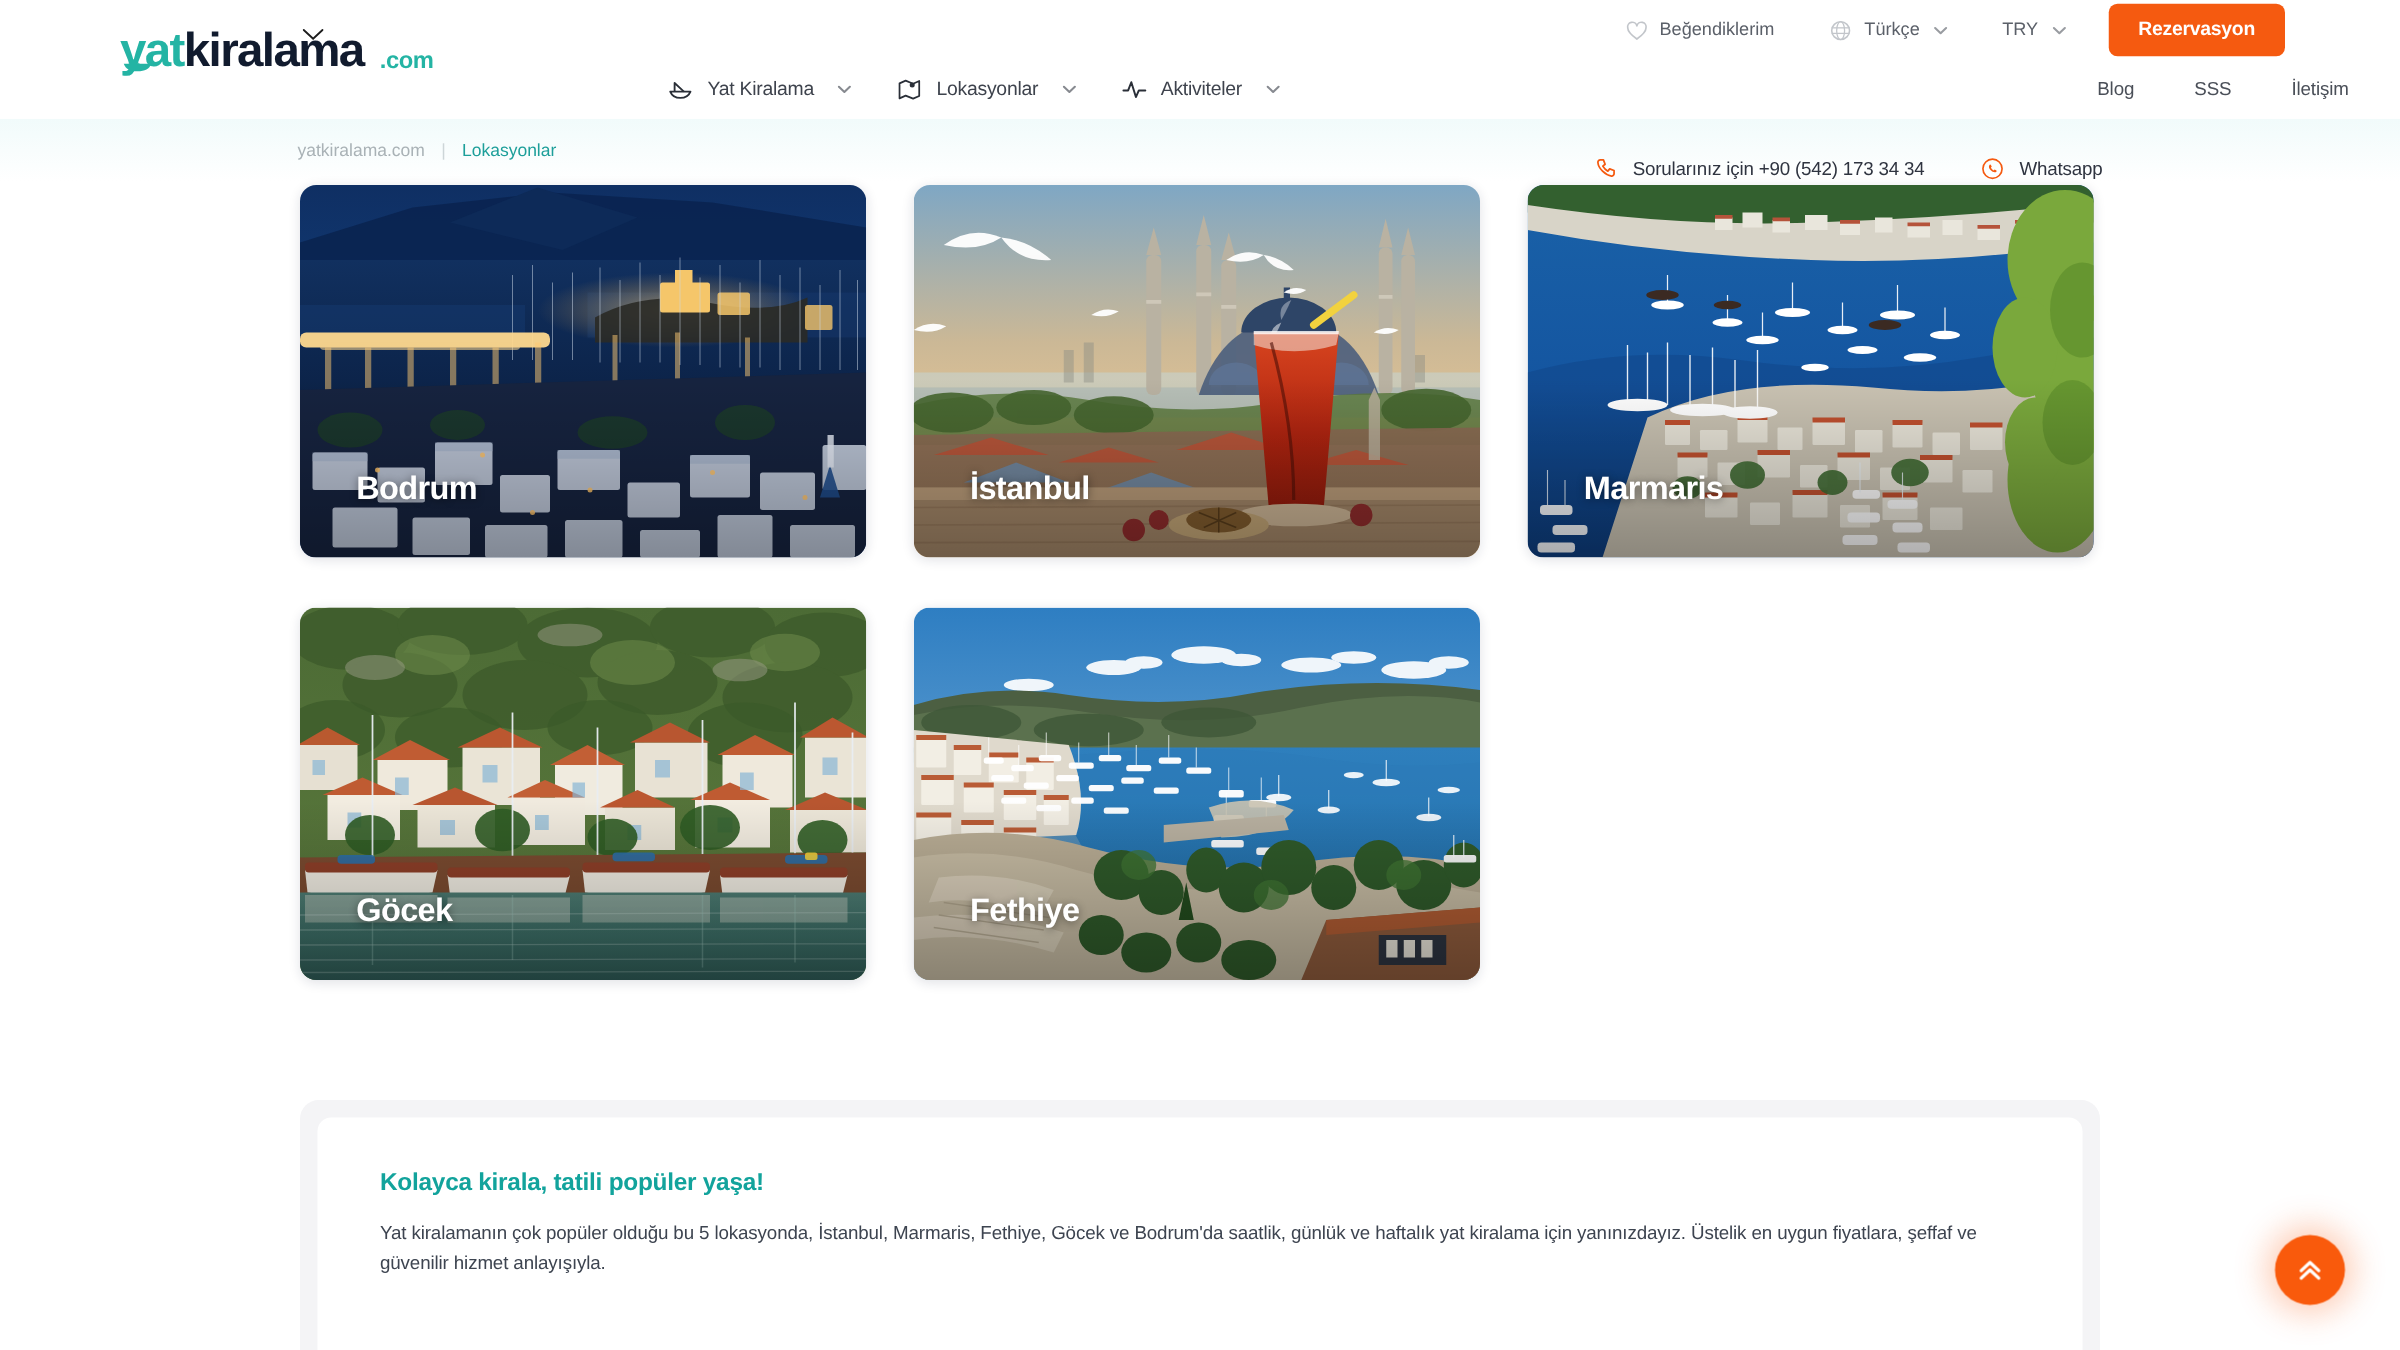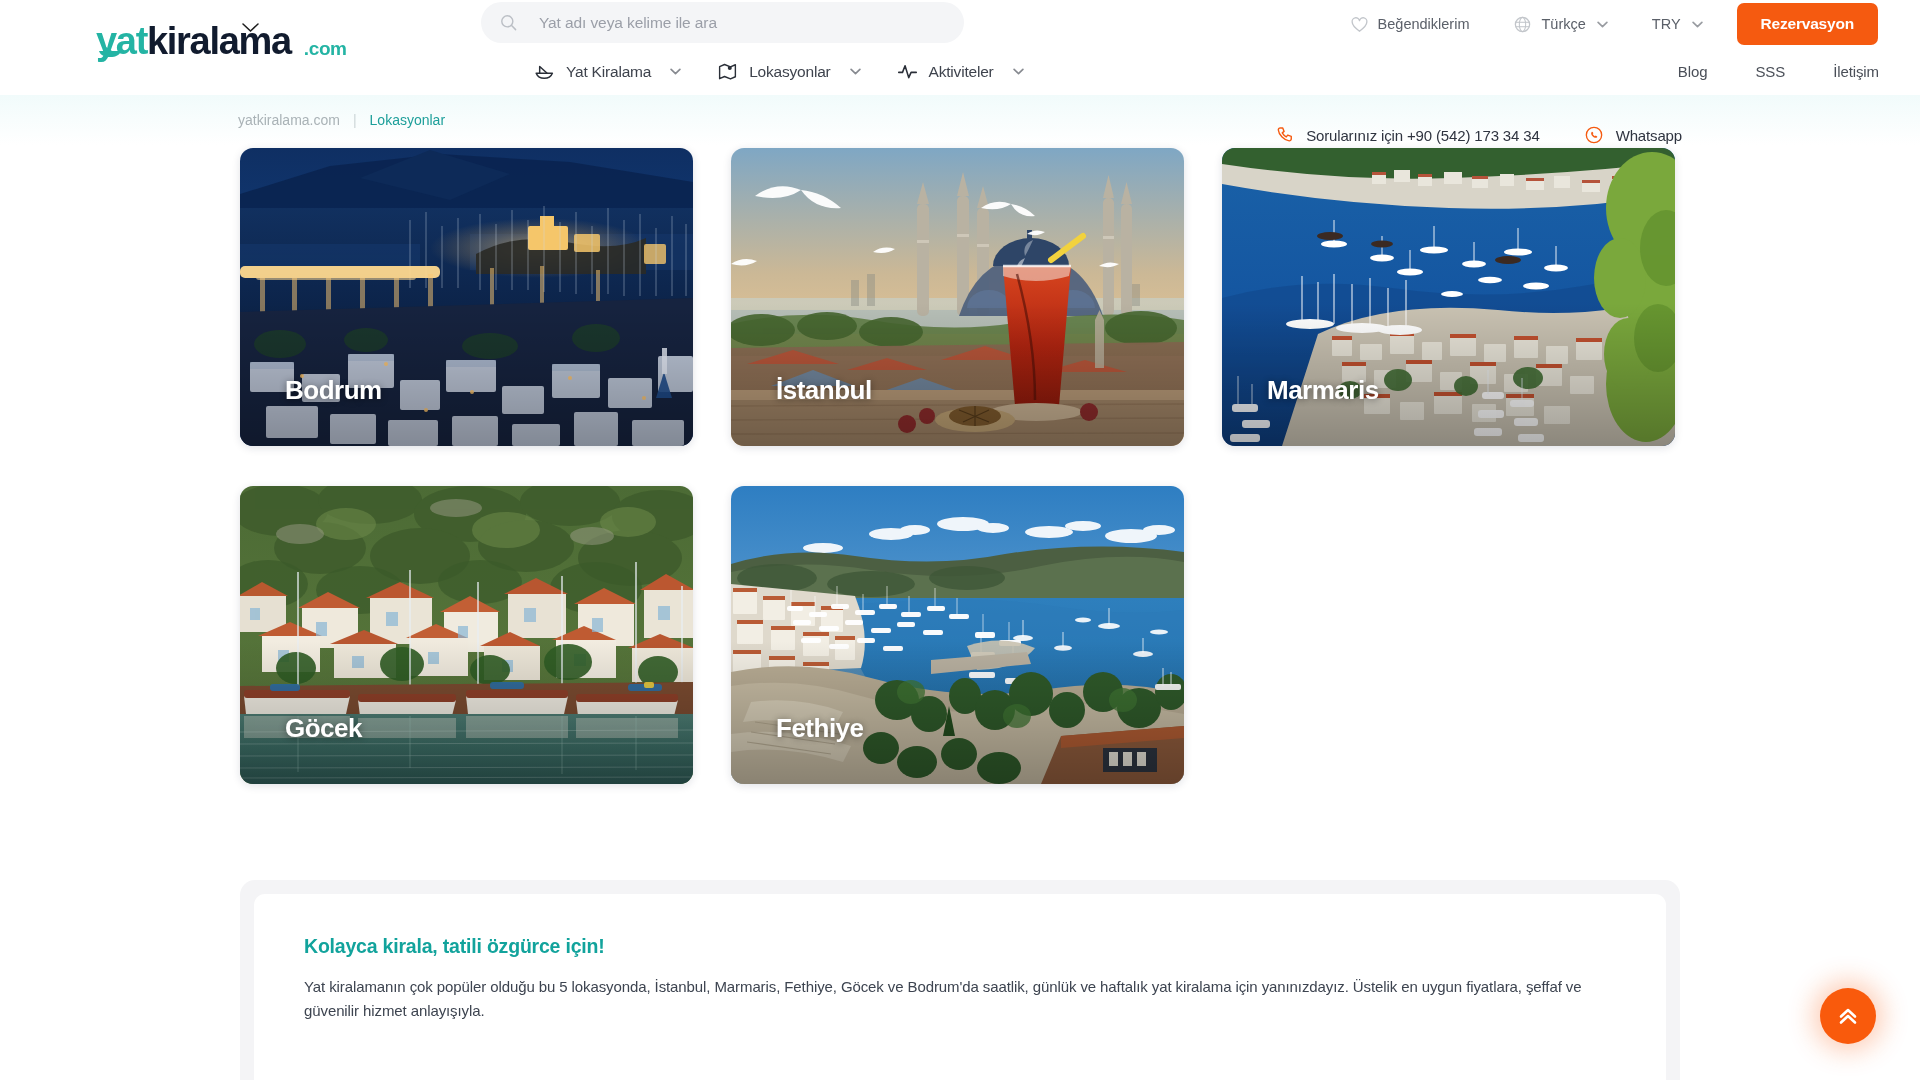--- a/index.html
+++ b/index.html
@@ -98,21 +98,21 @@
     font-size: 14.5px;
     color: #5b6069;
     cursor: pointer;
     white-space: nowrap;
   }
   .hdr-item .ic { width: 19px; height: 19px; opacity: .6; flex: 0 0 19px; }
   .chev { width: 11px; height: 7px; opacity: .62; margin-left: 2px; }
 
   .btn-reserve {
     margin-left: 34px;
-    margin-right: 42px;
+    margin-right: 92px;
     background: #f55a10;
     color: #ffffff;
     font-size: 15.5px;
     font-weight: 700;
     border: none;
     border-radius: 7px;
     height: 42px;
     padding: 0 24px;
     cursor: pointer;
     letter-spacing: -0.2px;
@@ -300,27 +300,20 @@
       <path d="M6 11 V5 l9 6 z" fill="#24b4a4"></path>
     </svg>
     <span class="logo-text logo-yat">yat</span>
     <span class="logo-text logo-kiralama">kiralama</span>
     <span class="logo-dotcom">.com</span>
     <svg class="logo-bird" viewBox="0 0 17 9">
       <path d="M1 1 L8.5 8 L16 1" fill="none" stroke="#1d1d1d" stroke-width="1.5" stroke-linecap="round"></path>
     </svg>
   </div>
 
-  <div class="search-box">
-    <svg class="search-icon" viewBox="0 0 24 24">
-      <circle cx="10.5" cy="10.5" r="7" fill="none" stroke="#8e949e" stroke-width="1.8"></circle>
-      <line x1="15.6" y1="15.6" x2="21" y2="21" stroke="#8e949e" stroke-width="1.8" stroke-linecap="round"></line>
-    </svg>
-    <span class="search-placeholder">Yat adı veya kelime ile ara</span>
-  </div>
 
   <div class="hdr-right">
 
     <div class="hdr-item" style="margin-right:44px;">
       <svg class="ic" viewBox="0 0 24 24">
         <path d="M12 20.5 C6 16.2 2.8 13 2.8 9.3 A4.6 4.6 0 0 1 12 7.2 A4.6 4.6 0 0 1 21.2 9.3 C21.2 13 18 16.2 12 20.5 z" fill="none" stroke="#9aa0a8" stroke-width="1.7" stroke-linejoin="round"></path>
       </svg>
       <span>Beğendiklerim</span>
     </div>
 
@@ -1129,21 +1122,21 @@
       </svg>
     </div>
     <div class="card-shade"></div>
     <div class="card-label">Fethiye</div>
   </div>
 
 </div>
 
 <div class="panel-outer">
   <div class="panel-inner">
-    <div class="panel-title">Kolayca kirala, tatili özgürce için!</div>
+    <div class="panel-title">Kolayca kirala, tatili popüler yaşa!</div>
     <p class="panel-p">Yat kiralamanın çok popüler olduğu bu 5 lokasyonda, İstanbul, Marmaris, Fethiye, Göcek ve Bodrum'da saatlik, günlük ve haftalık yat kiralama için yanınızdayız. Üstelik en uygun fiyatlara, şeffaf ve güvenilir hizmet anlayışıyla.</p>
   </div>
 </div>
 
 <button class="fab">
   <svg viewBox="0 0 24 24">
     <path d="M5 12.5 L12 6 L19 12.5" fill="none" stroke="#ffffff" stroke-width="2.6" stroke-linecap="round" stroke-linejoin="round"></path>
     <path d="M5 18.5 L12 12 L19 18.5" fill="none" stroke="#ffffff" stroke-width="2.6" stroke-linecap="round" stroke-linejoin="round"></path>
   </svg>
 </button>

